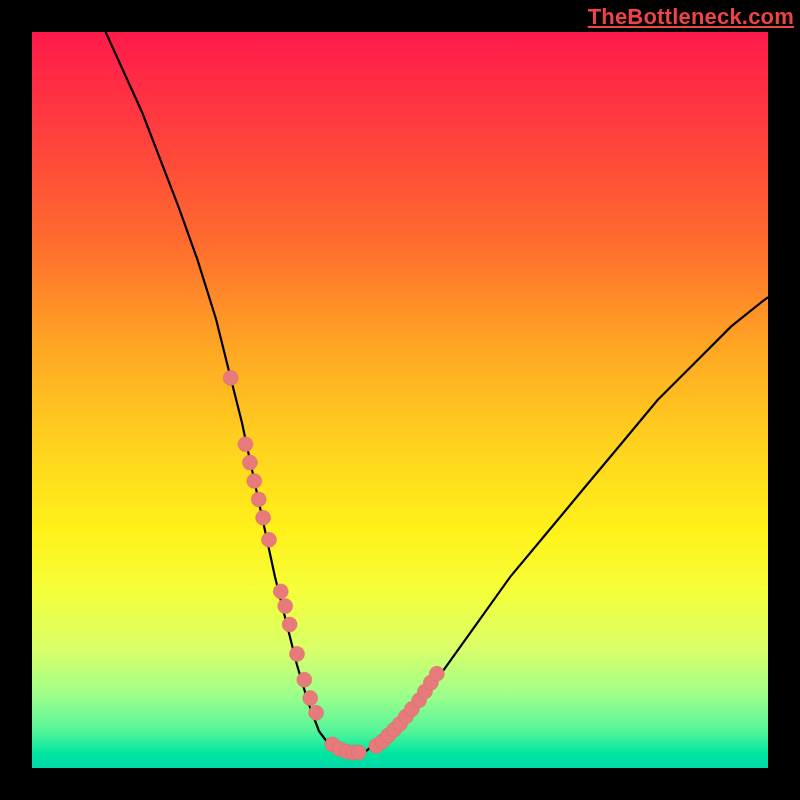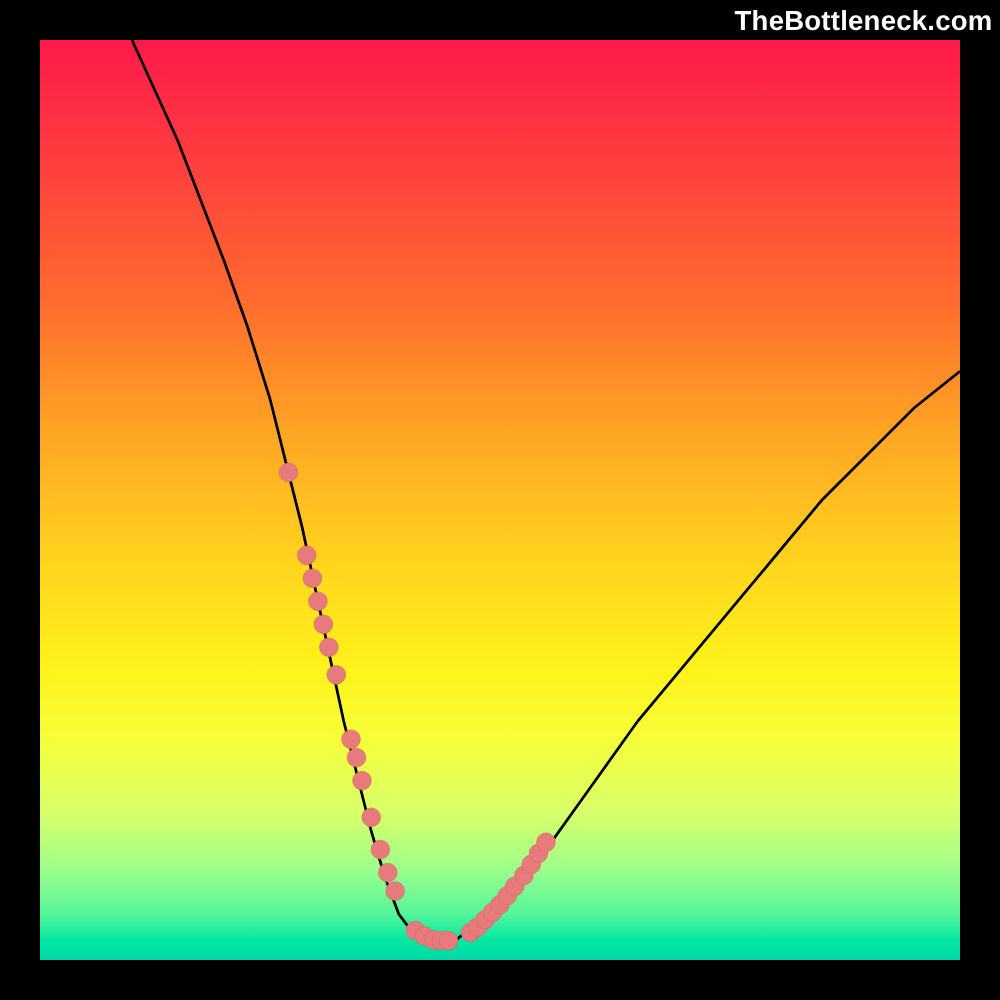--- a/index.html
+++ b/index.html
@@ -44,26 +44,27 @@
       #9fff8a 90%,
       #54f59a 95%,
       #00e6a0 98%,
       #00d8a8 100%
     );
   }
   .watermark {
     position: absolute;
     right: 6px;
     top: 4px;
-    color: #ffffff;
+    color: #ef4444;
     font-family: Arial, Helvetica, sans-serif;
     font-size: 22px;
     font-weight: 600;
     letter-spacing: 0.2px;
     user-select: none;
+    text-decoration: underline;
   }
   svg.curve {
     position: absolute;
     left: 0;
     top: 0;
     width: 736px;
     height: 736px;
     overflow: visible;
   }
 </style>

